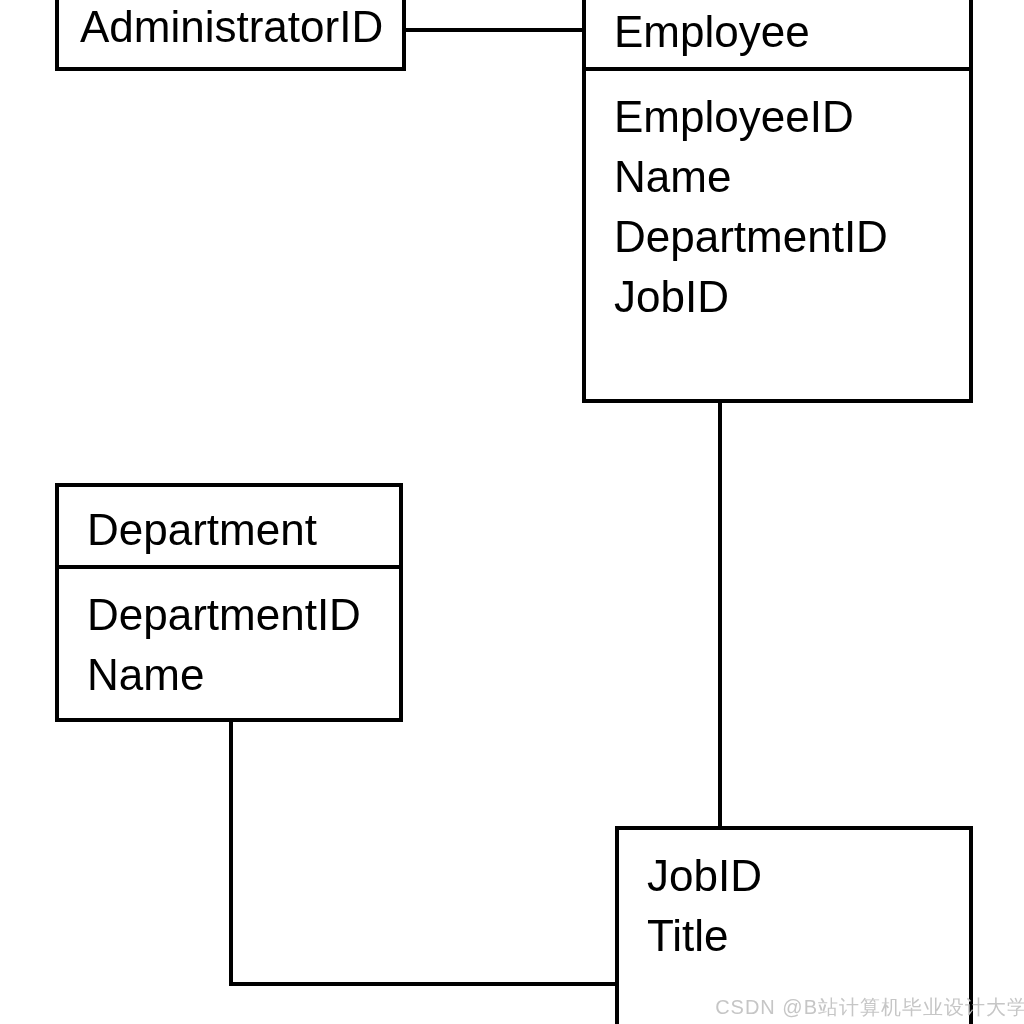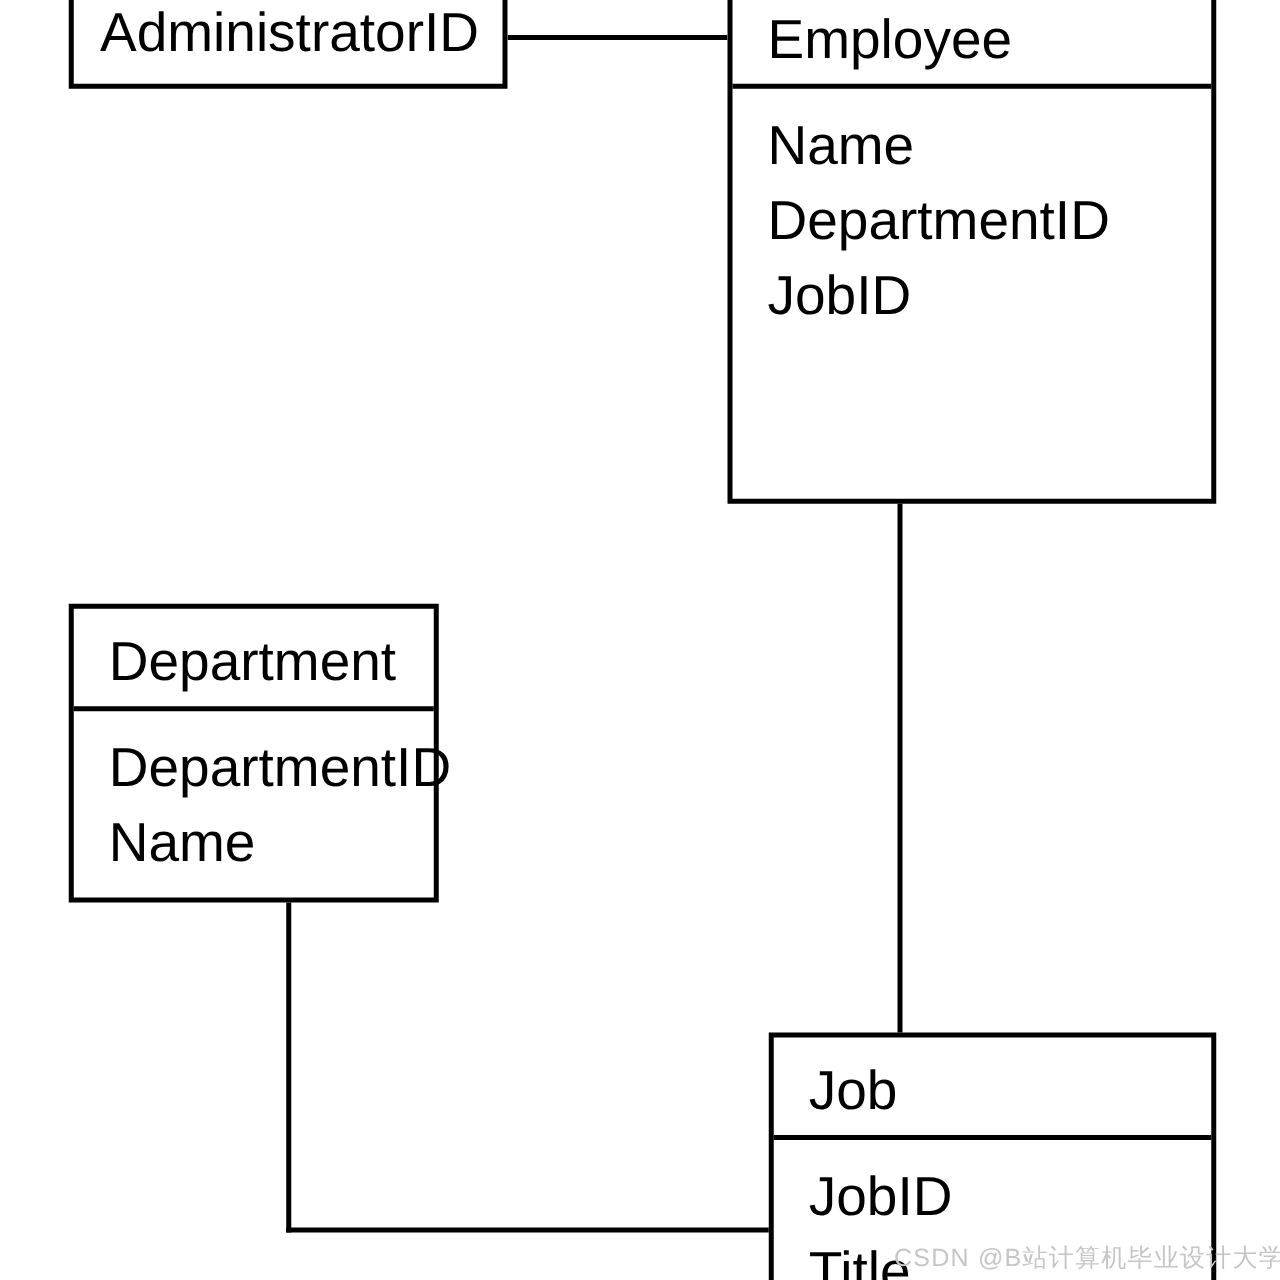--- a/index.html
+++ b/index.html
@@ -37,21 +37,21 @@
     line-height: 60px;
     white-space: nowrap;
   }
 
   
   .entity--administrator { left: 55px;  top: -40px; width: 351px; height: 111px; }
   .entity--administrator .entity-fields { padding: 34px 8px 0 21px; }
   .entity--administrator .entity-field  { line-height: 58px; }
 
   .entity--employee   { left: 582px; top: -15px; width: 391px; height: 418px; }
-  .entity--department { left: 55px;  top: 483px; width: 296px; height: 239px; }
+  .entity--department { left: 55px;  top: 483px; width: 348px; height: 239px; }
   .entity--job        { left: 615px; top: 826px; width: 358px; height: 240px; } 
 
   
   .connector { position: absolute; background: #000000; }
   .conn-admin-emp  { left: 406px; top: 28px;  width: 176px; height: 4px; }
   .conn-emp-job    { left: 718px; top: 399px; width: 4px;   height: 428px; }
   .conn-dept-job-v { left: 229px; top: 720px; width: 4px;   height: 266px; }
   .conn-dept-job-h { left: 229px; top: 982px; width: 390px; height: 4px; }
 
   
@@ -80,20 +80,21 @@
     <div class="entity-fields">
 
         <div class="entity-field">AdministratorID</div>
       </div>
   </div>
 
   <div class="entity entity--employee">
     <div class="entity-title">Employee</div>
     <div class="entity-fields">
 
+        <div class="entity-field">EmployeeID</div>
 
         <div class="entity-field">Name</div>
 
 
         <div class="entity-field">DepartmentID</div>
 
         <div class="entity-field">JobID</div>
       </div>
   </div>
 
@@ -101,21 +102,20 @@
     <div class="entity-title">Department</div>
     <div class="entity-fields">
 
         <div class="entity-field">DepartmentID</div>
 
         <div class="entity-field">Name</div>
       </div>
   </div>
 
   <div class="entity entity--job">
-    <div class="entity-title">Job</div>
     <div class="entity-fields">
 
         <div class="entity-field">JobID</div>
 
         <div class="entity-field">Title</div>
       </div>
   </div>
 
   <div class="watermark">CSDN @B站计算机毕业设计大学</div>
 

